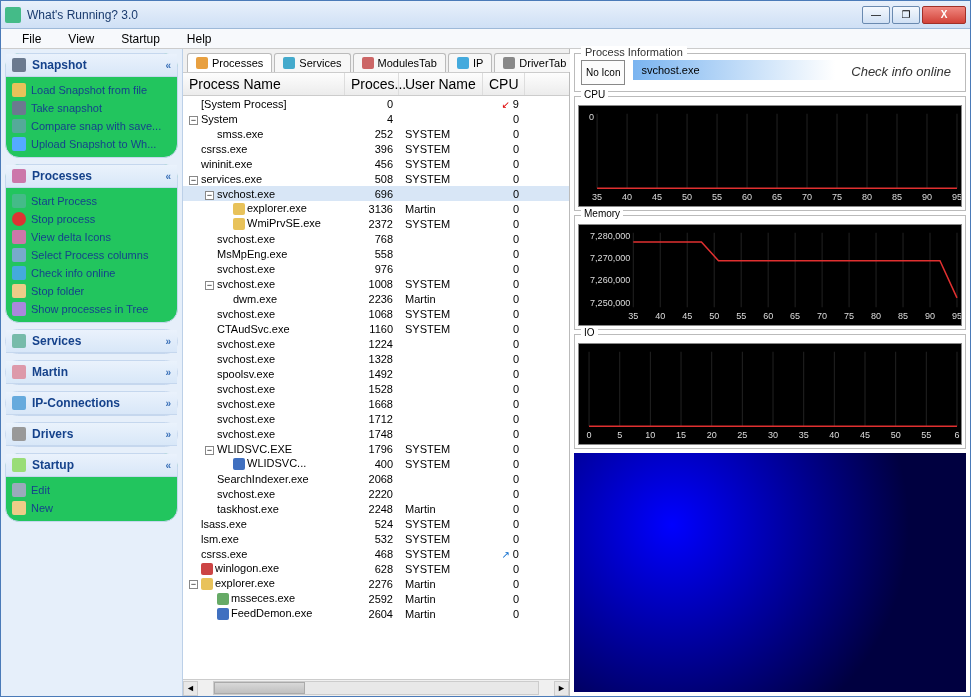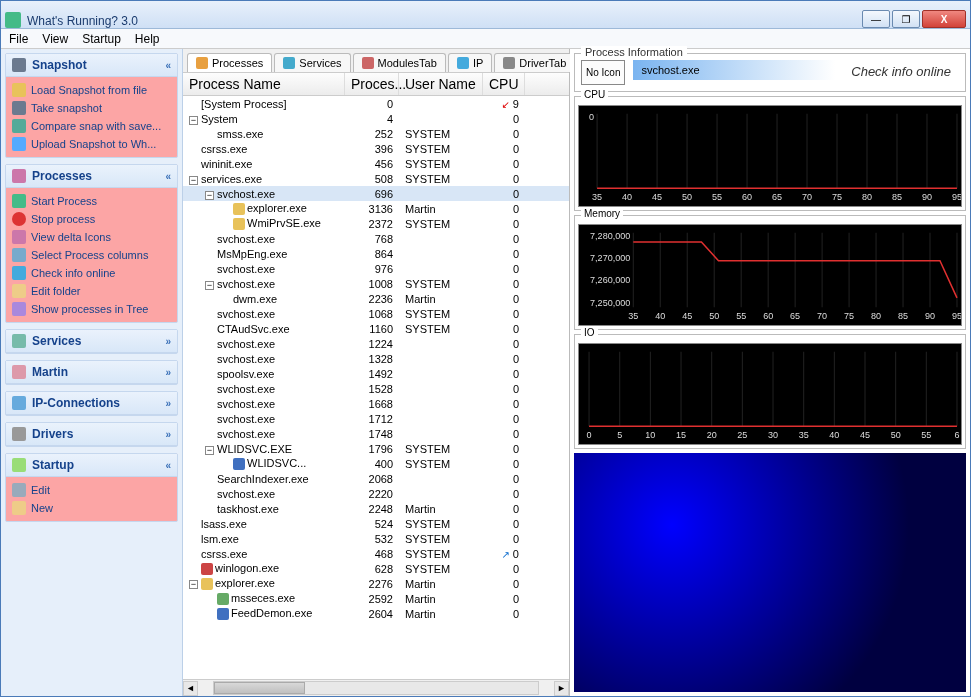--- a/index.html
+++ b/index.html
@@ -1,36 +1,36 @@
 <!DOCTYPE html>
 <html><head>
 <meta charset="utf-8">
 <style>
 * { box-sizing: border-box; margin: 0; padding: 0; }
 body { font-family: "Segoe UI", Tahoma, sans-serif; font-size: 11px; background: #fff; overflow: hidden; }
 .window { width: 971px; height: 697px; border: 1px solid #4a7ab8; display: flex; flex-direction: column; background: #fff; }
 
 
-.titlebar { height: 28px; background: linear-gradient(to bottom, #e8f0fb, #cfe0f5); display: flex; align-items: flex-end; padding: 0 4px; border-bottom: 1px solid #9db9d8; }
+.titlebar { height: 28px; background: linear-gradient(to bottom, #e8f0fb, #cfe0f5); display: flex; align-items: center; padding: 0 4px; border-bottom: 1px solid #9db9d8; }
 .titlebar-icon { width: 16px; height: 16px; margin-right: 6px; background: #4b8; border-radius: 2px; }
 .titlebar-title { flex: 1; color: #1a3b6e; font-size: 12px; }
 .win-btns { display: flex; gap: 2px; }
 .win-btn { width: 28px; height: 18px; border: 1px solid #6a8ab0; border-radius: 2px; background: linear-gradient(#f4f8fd,#d1e1f4); display: flex; align-items: center; justify-content: center; font-size: 10px; }
 .win-close { width: 44px; background: linear-gradient(#f08880,#d24238); color: #fff; font-weight: bold; border-color: #a03028; }
 
 
 .menubar { height: 20px; display: flex; align-items: center; gap: 14px; padding: 0 8px; border-bottom: 1px solid #ccc; background: #f7f9fc; font-size: 12px; }
-.menubar span { cursor: default; }
+.menubar span { cursor: default; margin-left: 13px; }
 
 
 .main { flex: 1; display: flex; min-height: 0; }
 
 
 .sidebar { width: 182px; background: #e6effa; border-right: 1px solid #bcd0e8; padding: 4px; overflow: hidden; }
-.panel { background: #fca5a5; border: 1px solid #c5d7ee; border-radius: 2px; margin-bottom: 6px; }
+.panel { background: #22c55e; border: 1px solid #c5d7ee; border-radius: 14px; margin-bottom: 6px; }
 .panel-hdr { display: flex; align-items: center; gap: 6px; padding: 4px 6px; background: linear-gradient(#eaf2fc,#d8e7f8); border-bottom: 1px solid #c5d7ee; font-weight: bold; color: #15428b; font-size: 12px; }
 .panel-hdr .chev { margin-left: auto; color: #3a70b8; font-size: 10px; }
 .panel-body { padding: 4px 6px; }
 .side-item { display: flex; align-items: center; gap: 5px; padding: 2px 0; color: #15428b; cursor: pointer; font-size: 11px; }
 .mini-icon { width: 14px; height: 14px; display: inline-block; border-radius: 2px; }
 .ic-cam{background:#6b7a8f;} .ic-folder{background:#e8c25a;} .ic-cmp{background:#5a9;} .ic-up{background:#5af;}
 .ic-play{background:#4b8;} .ic-stop{background:#d33;border-radius:50%;} .ic-cols{background:#7ac;}
 .ic-delta{background:#c7a;} .ic-info{background:#4ad;} .ic-open{background:#ec8;} .ic-tree{background:#a8d;}
 .ic-svc{background:#7ba;} .ic-mod{background:#d9a;} .ic-ip{background:#6ad;} .ic-drv{background:#999;}
 .ic-start{background:#9d7;} .ic-new{background:#ec8;} .ic-edit{background:#9ab;}
@@ -159,21 +159,21 @@
           <div class="side-item">
               <span class="mini-icon ic-cols"></span>
               <span>Select Process columns</span>
             </div>
           <div class="side-item">
               <span class="mini-icon ic-info"></span>
               <span>Check info online</span>
             </div>
           <div class="side-item">
               <span class="mini-icon ic-open"></span>
-              <span>Edit folder</span>
+              <span>Stop folder</span>
             </div>
           <div class="side-item">
               <span class="mini-icon ic-tree"></span>
               <span>Show processes in Tree</span>
             </div>
         </div>
       </div>
 
       <div class="panel">
         <div class="panel-hdr">
@@ -317,21 +317,21 @@
               <div class="col-cpu">0</div>
             </div>
             <div class="pt-row">
               <div class="col-name"><span class="tree-ind" style="width:16px"></span><span style="display:inline-block;width:12px"></span><span>svchost.exe</span></div>
               <div class="col-pid">768</div>
               <div class="col-user"></div>
               <div class="col-cpu">0</div>
             </div>
             <div class="pt-row">
               <div class="col-name"><span class="tree-ind" style="width:16px"></span><span style="display:inline-block;width:12px"></span><span>MsMpEng.exe</span></div>
-              <div class="col-pid">864</div>
+              <div class="col-pid">558</div>
               <div class="col-user"></div>
               <div class="col-cpu">0</div>
             </div>
             <div class="pt-row">
               <div class="col-name"><span class="tree-ind" style="width:16px"></span><span style="display:inline-block;width:12px"></span><span>svchost.exe</span></div>
               <div class="col-pid">976</div>
               <div class="col-user"></div>
               <div class="col-cpu">0</div>
             </div>
             <div class="pt-row">

